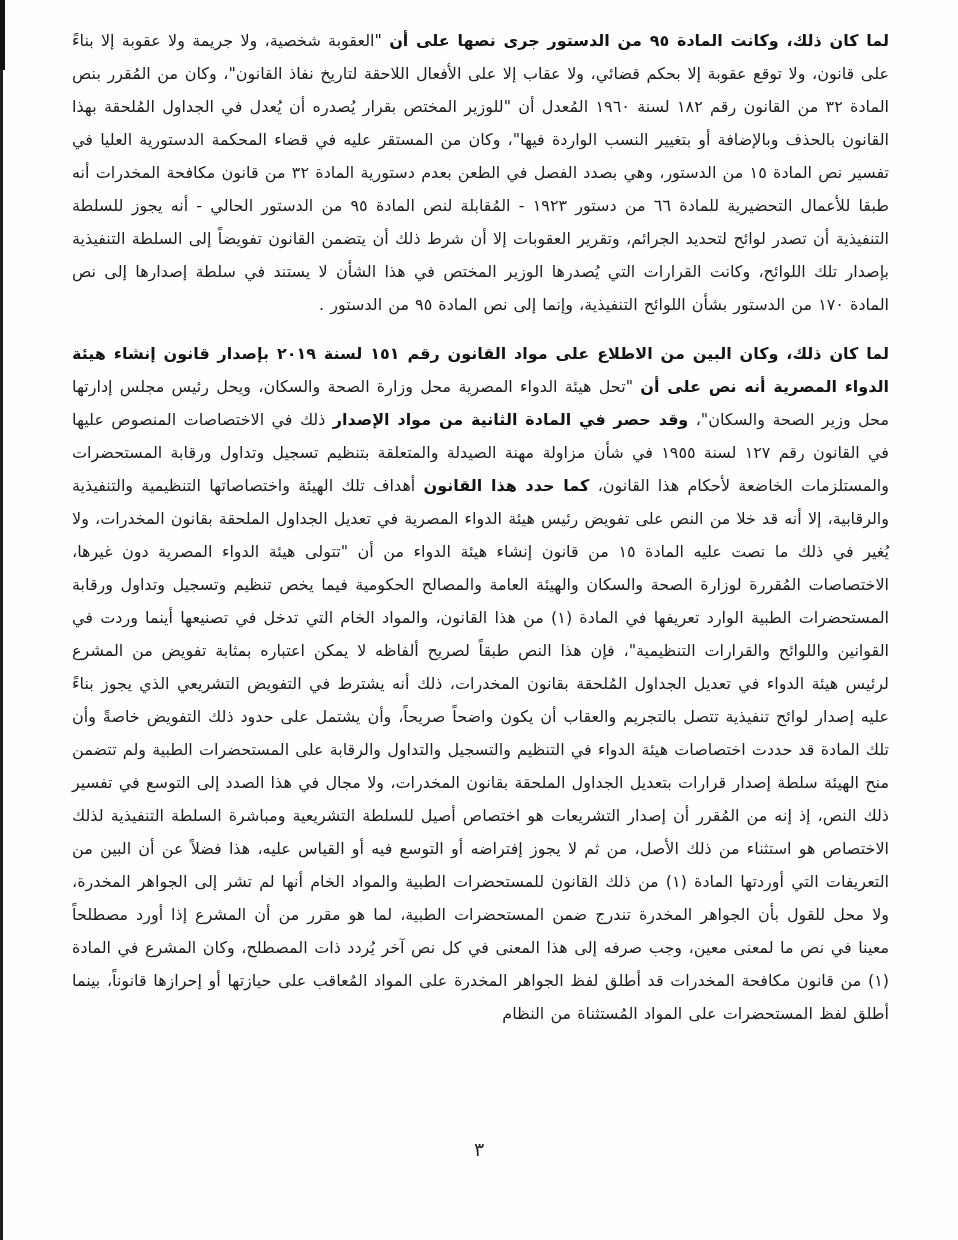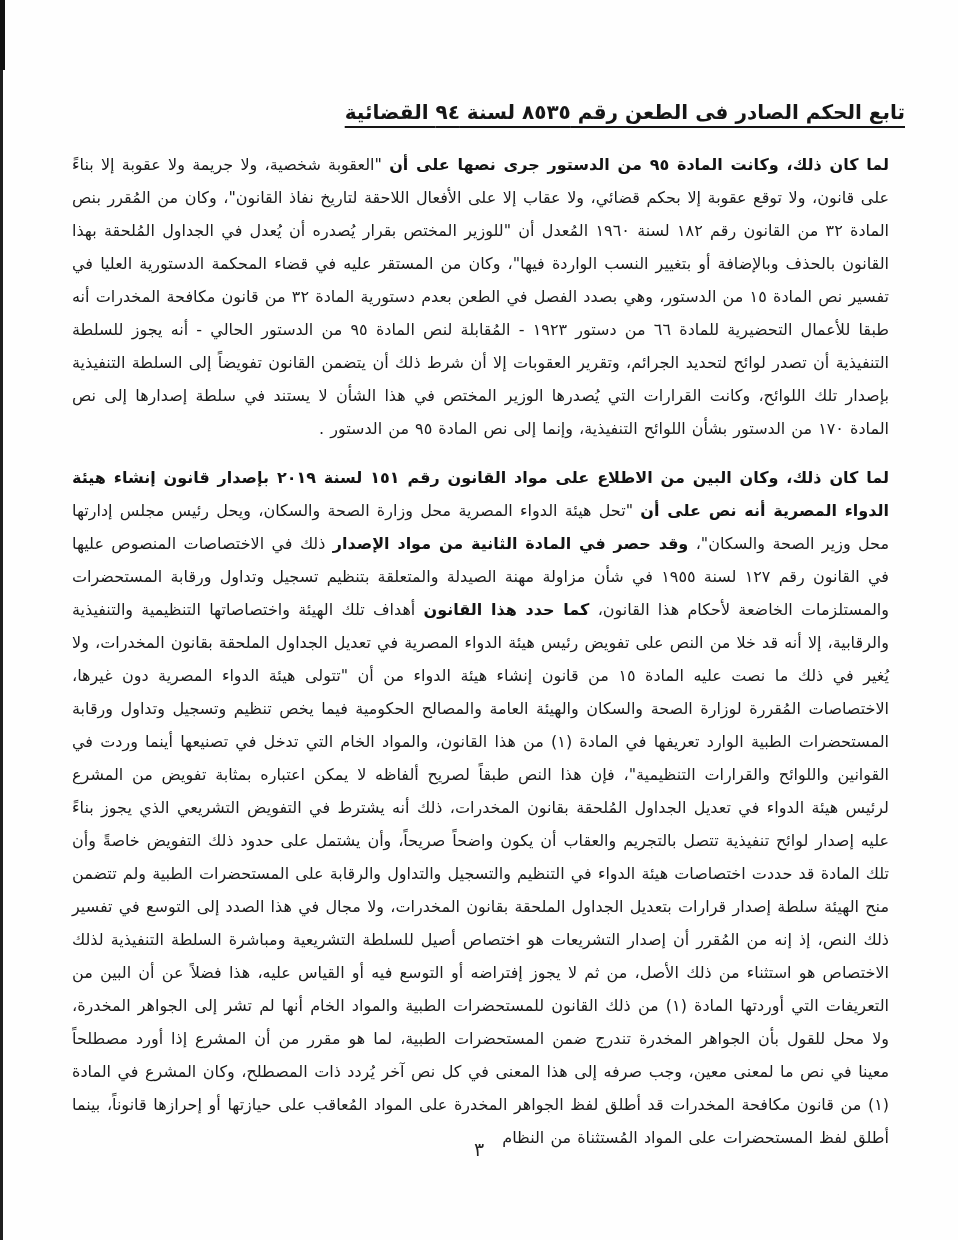--- a/index.html
+++ b/index.html
@@ -74,21 +74,20 @@
 </style>
 </head>
 <body>
 
 <div class="page">
   <div class="edge-line"></div>
   <div class="edge-line-top"></div>
 
   <div class="content">
 
-    <div class="doc-header">تابع الحكم الصادر فى الطعن رقم ٨٥٣٥ لسنة ٩٤ القضائية</div>
 
     <p class="para para-1"><span class="b">لما كان ذلك، وكانت المادة ٩٥ من الدستور جرى نصها على أن</span> <span>"العقوبة شخصية، ولا جريمة ولا عقوبة إلا بناءً على قانون، ولا توقع عقوبة إلا بحكم قضائي، ولا عقاب إلا على الأفعال اللاحقة لتاريخ نفاذ القانون"، وكان من المُقرر بنص المادة ٣٢ من القانون رقم ١٨٢ لسنة ١٩٦٠ المُعدل أن "للوزير المختص بقرار يُصدره أن يُعدل في الجداول المُلحقة بهذا القانون بالحذف وبالإضافة أو بتغيير النسب الواردة فيها"، وكان من المستقر عليه في قضاء المحكمة الدستورية العليا في تفسير نص المادة ١٥ من الدستور، وهي بصدد الفصل في الطعن بعدم دستورية المادة ٣٢ من قانون مكافحة المخدرات أنه طبقا للأعمال التحضيرية للمادة ٦٦ من دستور ١٩٢٣ - المُقابلة لنص المادة ٩٥ من الدستور الحالي - أنه يجوز للسلطة التنفيذية أن تصدر لوائح لتحديد الجرائم، وتقرير العقوبات إلا أن شرط ذلك أن يتضمن القانون تفويضاً إلى السلطة التنفيذية بإصدار تلك اللوائح، وكانت القرارات التي يُصدرها الوزير المختص في هذا الشأن لا يستند في سلطة إصدارها إلى نص المادة ١٧٠ من الدستور بشأن اللوائح التنفيذية، وإنما إلى نص المادة ٩٥ من الدستور .</span></p>
 
     <p class="para para-2"><span class="b">لما كان ذلك، وكان البين من الاطلاع على مواد القانون رقم ١٥١ لسنة ٢٠١٩ بإصدار قانون إنشاء هيئة الدواء المصرية أنه نص على أن</span> <span>"تحل هيئة الدواء المصرية محل وزارة الصحة والسكان، ويحل رئيس مجلس إدارتها محل وزير الصحة والسكان"،</span> <span class="b">وقد حصر في المادة الثانية من مواد الإصدار</span> <span>ذلك في الاختصاصات المنصوص عليها في القانون رقم ١٢٧ لسنة ١٩٥٥ في شأن مزاولة مهنة الصيدلة والمتعلقة بتنظيم تسجيل وتداول ورقابة المستحضرات والمستلزمات الخاضعة لأحكام هذا القانون،</span> <span class="b">كما حدد هذا القانون</span> <span>أهداف تلك الهيئة واختصاصاتها التنظيمية والتنفيذية والرقابية، إلا أنه قد خلا من النص على تفويض رئيس هيئة الدواء المصرية في تعديل الجداول الملحقة بقانون المخدرات، ولا يُغير في ذلك ما نصت عليه المادة ١٥ من قانون إنشاء هيئة الدواء من أن "تتولى هيئة الدواء المصرية دون غيرها، الاختصاصات المُقررة لوزارة الصحة والسكان والهيئة العامة والمصالح الحكومية فيما يخص تنظيم وتسجيل وتداول ورقابة المستحضرات الطبية الوارد تعريفها في المادة (١) من هذا القانون، والمواد الخام التي تدخل في تصنيعها أينما وردت في القوانين واللوائح والقرارات التنظيمية"، فإن هذا النص طبقاً لصريح ألفاظه لا يمكن اعتباره بمثابة تفويض من المشرع لرئيس هيئة الدواء في تعديل الجداول المُلحقة بقانون المخدرات، ذلك أنه يشترط في التفويض التشريعي الذي يجوز بناءً عليه إصدار لوائح تنفيذية تتصل بالتجريم والعقاب أن يكون واضحاً صريحاً، وأن يشتمل على حدود ذلك التفويض خاصةً وأن تلك المادة قد حددت اختصاصات هيئة الدواء في التنظيم والتسجيل والتداول والرقابة على المستحضرات الطبية ولم تتضمن منح الهيئة سلطة إصدار قرارات بتعديل الجداول الملحقة بقانون المخدرات، ولا مجال في هذا الصدد إلى التوسع في تفسير ذلك النص، إذ إنه من المُقرر أن إصدار التشريعات هو اختصاص أصيل للسلطة التشريعية ومباشرة السلطة التنفيذية لذلك الاختصاص هو استثناء من ذلك الأصل، من ثم لا يجوز إفتراضه أو التوسع فيه أو القياس عليه، هذا فضلاً عن أن البين من التعريفات التي أوردتها المادة (١) من ذلك القانون للمستحضرات الطبية والمواد الخام أنها لم تشر إلى الجواهر المخدرة، ولا محل للقول بأن الجواهر المخدرة تندرج ضمن المستحضرات الطبية، لما هو مقرر من أن المشرع إذا أورد مصطلحاً معينا في نص ما لمعنى معين، وجب صرفه إلى هذا المعنى في كل نص آخر يُردد ذات المصطلح، وكان المشرع في المادة (١) من قانون مكافحة المخدرات قد أطلق لفظ الجواهر المخدرة على المواد المُعاقب على حيازتها أو إحرازها قانوناً، بينما أطلق لفظ المستحضرات على المواد المُستثناة من النظام</span></p>
 
   </div>
 
   <div class="page-number">٣</div>
 </div>
 

